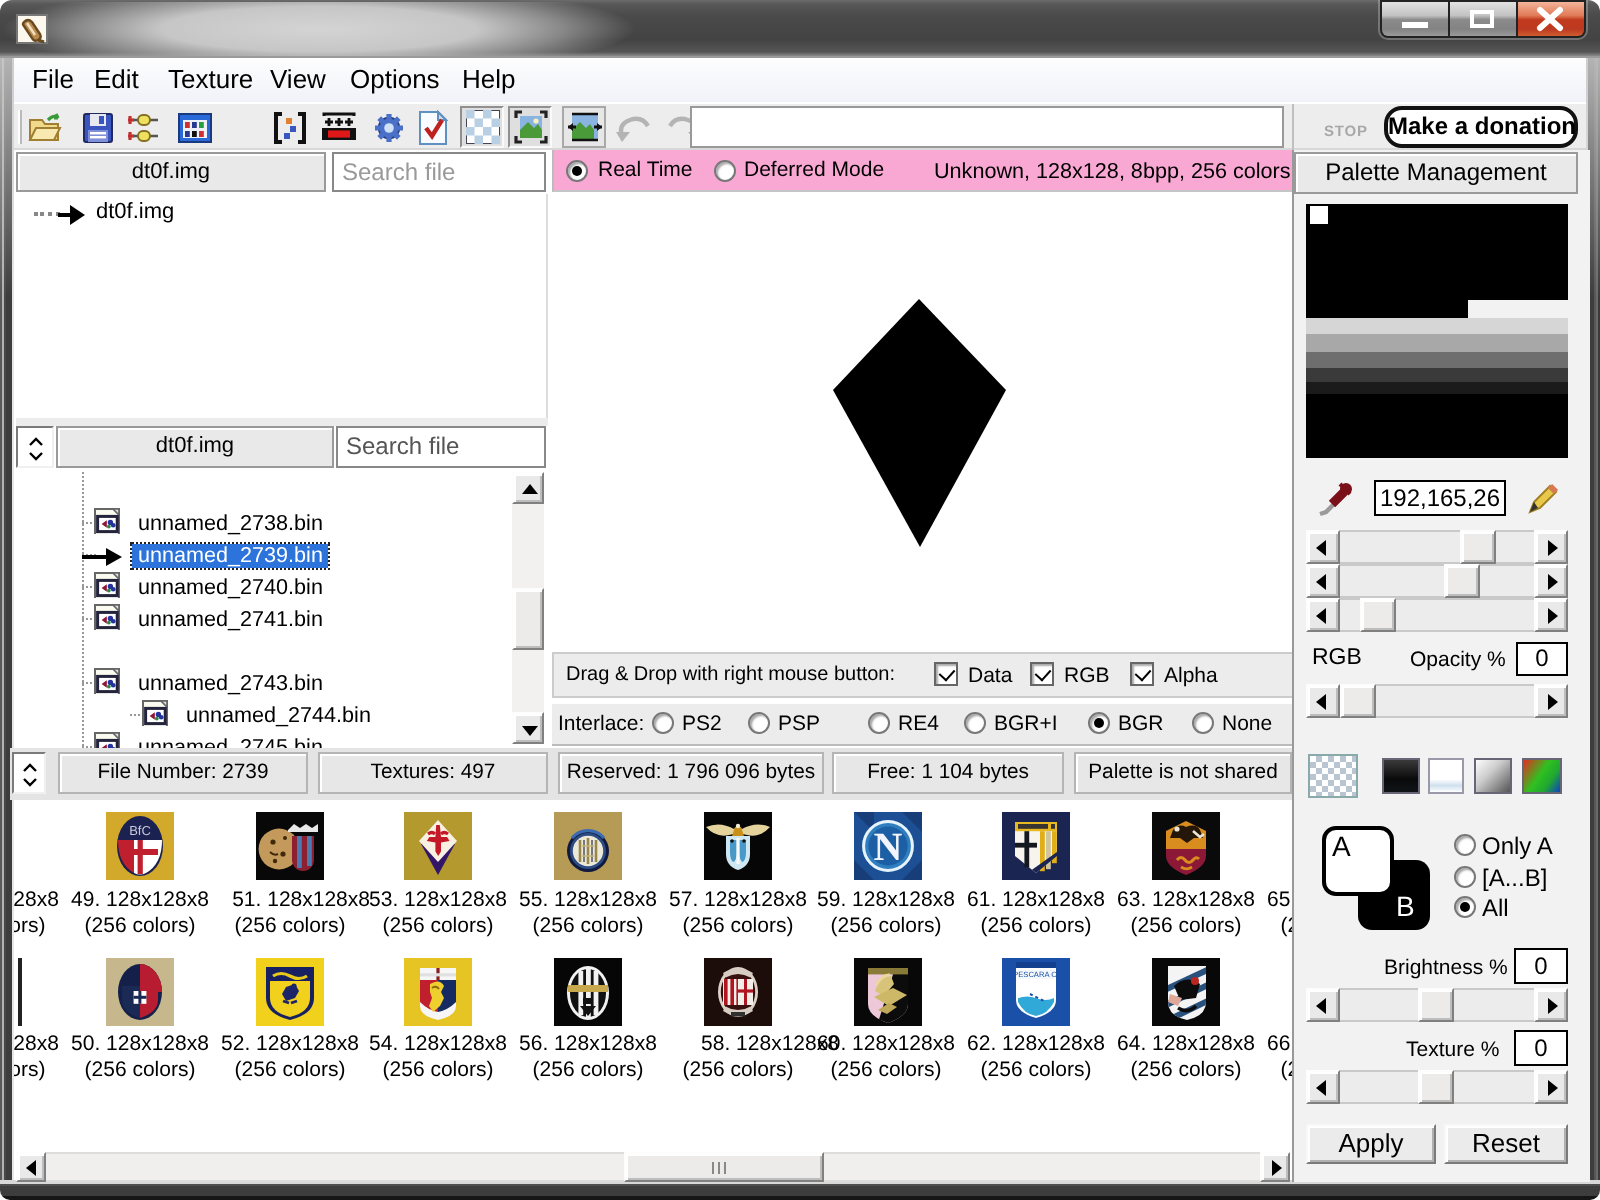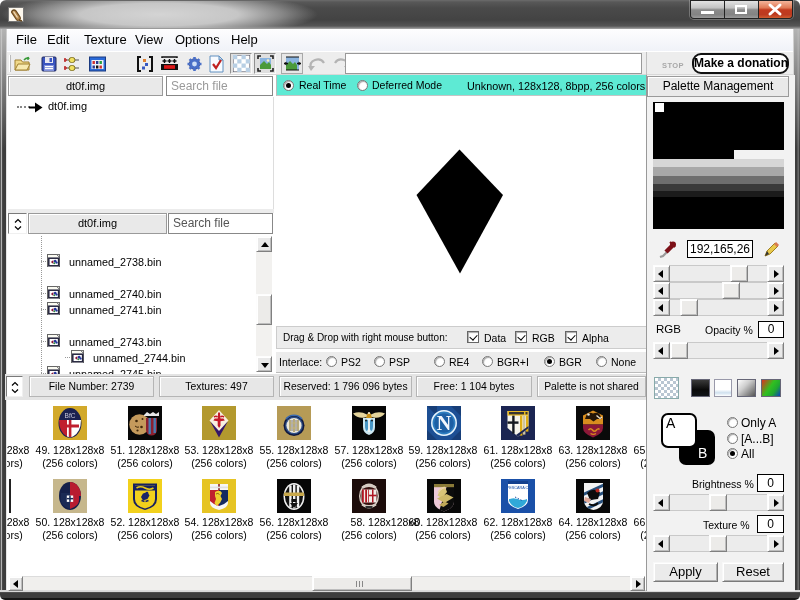--- a/index.html
+++ b/index.html
@@ -260,20 +260,27 @@
               <circle cx="7.4" cy="9.3" r="0.95" fill="#2a8c46"></circle>
             </g>
       </defs>
         </svg>
       <div class="fitem" style="top:19px;">
           <svg class="fico" width="13" height="13">
             <use href="#binico"></use>
           </svg>
           <span class="ftxt">unnamed_2738.bin</span>
         </div>
+      <div class="fitem" style="top:35px;">
+        <svg class="abs" style="left:33px; top:3px;" width="21" height="11" viewBox="0 0 21 11">
+            <path d="M0 5.5 H13" stroke="#000" stroke-width="2"></path>
+            <path d="M12 1 L20 5.5 L12 10 Z" fill="#000"></path>
+          </svg>
+        <span class="ftxt sel9">unnamed_2739.bin</span>
+        </div>
       <div class="fitem" style="top:51px;">
           <svg class="fico" width="13" height="13">
             <use href="#binico"></use>
           </svg>
           <span class="ftxt">unnamed_2740.bin</span>
         </div>
       <div class="fitem" style="top:67px;">
           <svg class="fico" width="13" height="13">
             <use href="#binico"></use>
           </svg>
@@ -303,21 +310,21 @@
         </div>
       <div class="abs" style="left:248px; top:17px; width:16px; height:104px; background:#f2f1ef;"></div>
       <div class="sb-thumb" style="left:248px; top:59px; width:16px; height:31px;"></div>
       <div class="sb-btn" style="left:248px; top:121px; width:16px; height:16px;">
           <div class="arrow-d" style="left:4px; top:6px;"></div>
         </div>
     </div>
   </div>
 
   <div id="center">
-    <div class="abs" style="left:276px; top:75px; width:371px; height:21px; background:#5eead4; border-left:1px solid #bbb; border-bottom:1px solid #c5c5c5;">
+    <div class="abs" style="left:276px; top:75px; width:371px; height:21px; background:#f9a8d4; border-left:1px solid #bbb; border-bottom:1px solid #c5c5c5;">
       <div class="radio sel" style="left:6px; top:5px;"></div>
       <div class="lbl" style="left:22px; top:4px;">Real Time</div>
       <div class="radio" style="left:80px; top:5px;"></div>
       <div class="lbl" style="left:95px; top:4px;">Deferred Mode</div>
       <div class="lbl" style="left:190px; top:5px; font-size:10.8px;">Unknown, 128x128, 8bpp, 256 colors</div>
     </div>
     <div class="abs" style="left:277px; top:96px; width:369px; height:230px; background:#fff;">
       <svg width="369" height="230" viewBox="0 0 369 230">
           <polygon points="182.5,53.5 226,99 183,177.5 139.5,99" fill="#000"></polygon>
         </svg>
@@ -492,21 +499,21 @@
             <circle cx="8.5" cy="15" r="1.3" fill="#40280a"></circle>
             <circle cx="13.5" cy="21" r="1.3" fill="#40280a"></circle>
             <circle cx="9.5" cy="24.5" r="1.1" fill="#40280a"></circle>
             <circle cx="14.5" cy="13" r="1" fill="#40280a"></circle>
             <path d="M7 20 q2 2 4 1" stroke="#40280a" stroke-width="1" fill="none"></path>
             <path d="M18 12 h11 v12 a5.5 5.5 0 0 1 -11 0 Z" fill="#8c2030"></path>
             <rect x="20.5" y="12" width="2.4" height="16" fill="#4a7ab0"></rect>
             <rect x="25.5" y="12" width="2.4" height="15" fill="#4a7ab0"></rect>
             <path d="M16 9 l3 -3 3 2 3 -2 3 2 3 -2 v4 h-15 Z" fill="#e8e8e8"></path>
           </svg>
-  <div class="cap" style="left:100px; top:44px;">51. 128x128x8</div>
+  <div class="cap" style="left:100px; top:44px;text-align:right;">51. 128x128x8</div>
   <div class="cap" style="left:100px; top:57px;">(256 colors)</div>
   <svg class="abs" style="left:197px; top:6px;" width="34" height="34" viewBox="0 0 34 34">
             <rect width="34" height="34" fill="#b3992e"></rect>
             <path d="M17 31.5 L8.5 16 h17 Z" fill="#341668"></path>
             <path d="M17 4 L26.5 14.5 L17 25 L7.5 14.5 Z" fill="#f8f0e0"></path>
             <path d="M16.1 6.5 h1.8 l0.6 6 h3 l1.3 2 -4.3 0.8 v4.5 l-1.4 2.2 -1.4 -2.2 v-4.5 l-4.3 -0.8 1.3 -2 h3 Z" fill="#c41828"></path>
             <path d="M12 11 q2 -1.5 3.5 0 M22 11 q-2 -1.5 -3.5 0" stroke="#c41828" stroke-width="1.6" fill="none"></path>
           </svg>
   <div class="cap" style="left:174px; top:44px;">53. 128x128x8</div>
   <div class="cap" style="left:174px; top:57px;">(256 colors)</div>

